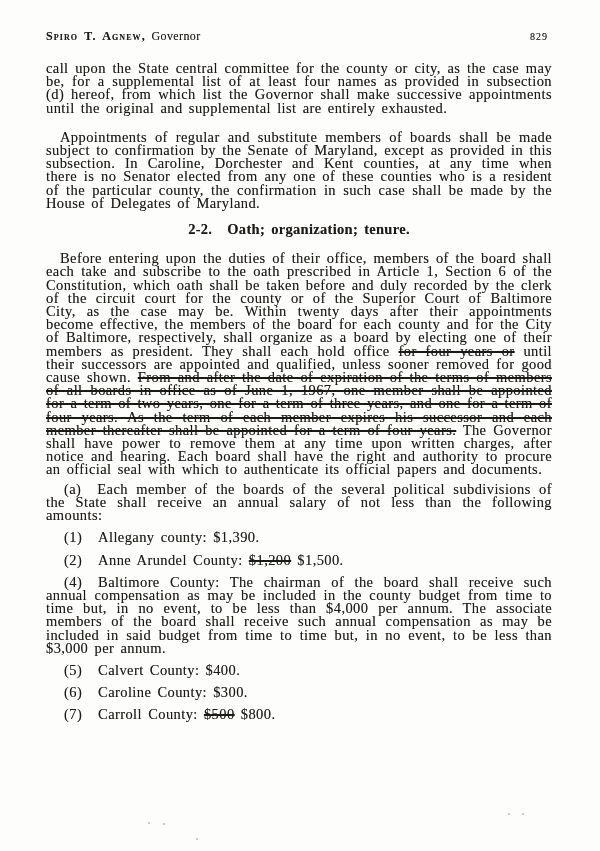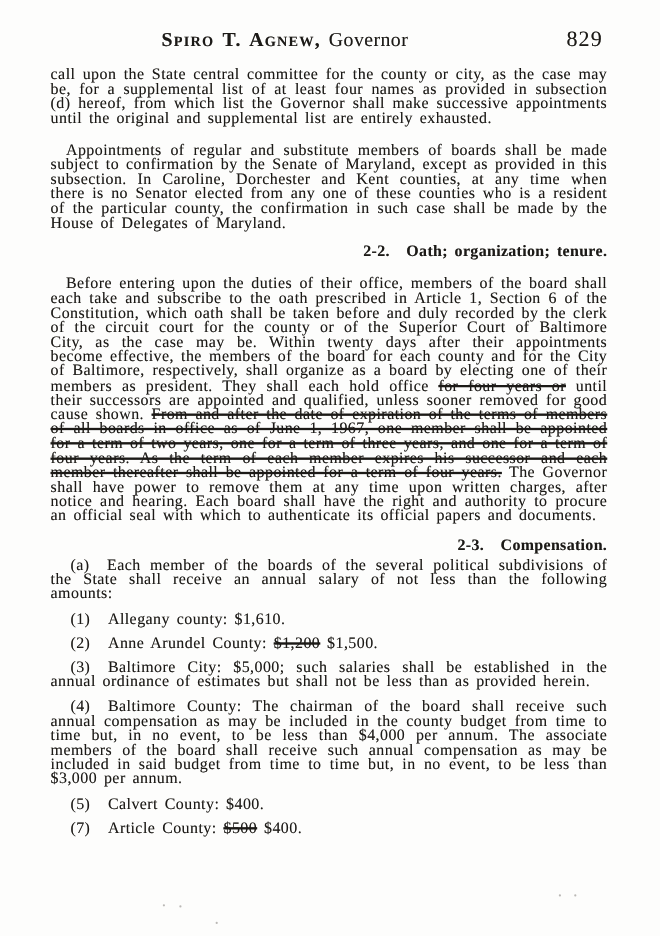--- a/index.html
+++ b/index.html
@@ -15,32 +15,32 @@
     font-size:14.5px;
     line-height:13.2px;
     letter-spacing:0.4px;
     word-spacing:2.2px;
     text-shadow:0 0 0.5px rgba(28,26,23,0.45);
     overflow:hidden;
   }
   .running-head { position:relative; height:15px; margin-bottom:17px; }
   .running-title {
     position:absolute; left:0; right:80px; top:0;
-    text-align:center; white-space:nowrap;
-    font-size:18px;
+    text-align:left; white-space:nowrap;
+    font-size:12px;
   }
   .rh-name { font-variant:small-caps; letter-spacing:1.1px; font-weight:600; }
   .rh-role { letter-spacing:0.4px; }
-  .page-number { position:absolute; right:4px; top:0; font-size:20px; letter-spacing:1px;text-align:center; }
+  .page-number { position:absolute; right:4px; top:0; font-size:10px; letter-spacing:1px;text-align:center; }
   p { margin:0; }
   .body { margin:16px 0 6px; text-indent:14px; text-align:justify; }
   .no-indent { text-indent:0; }
   .heading {
     margin:13px 0 5px; font-weight:bold; font-size:14.5px;
-    text-align:right; letter-spacing:0.3px;
+    text-align:center; letter-spacing:0.3px;
   }
   .sec-num { margin-right:15px; }
   .intro { margin:0; text-indent:18px; text-align:justify; }
   .item { margin:9px 0 0; text-indent:18px; text-align:justify; }
   .item-num { margin-right:16px; }
   .strike {
     text-decoration:line-through;
     text-decoration-thickness:2px;
   }
   .speckle {
@@ -59,36 +59,35 @@
   </div>
 
   <p class="body no-indent">call upon the State central committee for the county or city, as the case may be, for a supplemental list of at least four names as provided in subsection (d) hereof, from which list the Governor shall make successive appointments until the original and supplemental list are entirely exhausted.</p>
 
   <p class="body">Appointments of regular and substitute members of boards shall be made subject to confirmation by the Senate of Maryland, except as provided in this subsection. In Caroline, Dorchester and Kent counties, at any time when there is no Senator elected from any one of these counties who is a resident of the particular county, the confirmation in such case shall be made by the House of Delegates of Maryland.</p>
 
   <h2 class="heading"><span class="sec-num">2-2.</span><span>Oath; organization; tenure.</span></h2>
 
   <p class="body"><span>Before entering upon the duties of their office, members of the board shall each take and subscribe to the oath prescribed in Article 1, Section 6 of the Constitution, which oath shall be taken before and duly recorded by the clerk of the circuit court for the county or of the Superior Court of Baltimore City, as the case may be. Within twenty days after their appointments become effective, the members of the board for each county and for the City of Baltimore, respectively, shall organize as a board by electing one of their members as president. They shall each hold office </span><span class="strike">for four years or</span><span> until their successors are appointed and qualified, unless sooner removed for good cause shown. </span><span class="strike">From and after the date of expiration of the terms of members of all boards in office as of June 1, 1967, one member shall be appointed for a term of two years, one for a term of three years, and one for a term of four years. As the term of each member expires his successor and each member thereafter shall be appointed for a term of four years.</span><span> The Governor shall have power to remove them at any time upon written charges, after notice and hearing. Each board shall have the right and authority to procure an official seal with which to authenticate its official papers and documents.</span></p>
 
-  <h2 class="heading"><span class="sec-num">2-3.</span><span>Compensation.</span></h2>
 
   <p class="intro"><span class="item-num">(a)</span><span>Each member of the boards of the several political subdivisions of the State shall receive an annual salary of not less than the following amounts:</span></p>
 
-  <p class="item"><span class="item-num">(1)</span><span>Allegany county: $1,610.</span></p>
+  <p class="item"><span class="item-num">(1)</span><span>Allegany county: $1,390.</span></p>
 
   <p class="item"><span class="item-num">(2)</span><span>Anne Arundel County: </span><span class="strike">$1,200</span><span> $1,500.</span></p>
 
-  <p class="item"><span class="item-num">(3)</span><span>Baltimore City: $5,000; such salaries shall be established in the annual ordinance of estimates but shall not be less than as provided herein.</span></p>
 
   <p class="item"><span class="item-num">(4)</span><span>Baltimore County: The chairman of the board shall receive such annual compensation as may be included in the county budget from time to time but, in no event, to be less than $4,000 per annum. The associate members of the board shall receive such annual compensation as may be included in said budget from time to time but, in no event, to be less than $3,000 per annum.</span></p>
 
   <p class="item"><span class="item-num">(5)</span><span>Calvert County: $400.</span></p>
 
+  <p class="item"><span class="item-num">(6)</span><span>Caroline County: $300.</span></p>
 
-  <p class="item"><span class="item-num">(7)</span><span>Article County: </span><span class="strike">$500</span><span> $400.</span></p>
+  <p class="item"><span class="item-num">(7)</span><span>Carroll County: </span><span class="strike">$500</span><span> $800.</span></p>
 
   <span class="speckle" style="left:508px; top:813px;"></span>
   <span class="speckle" style="left:522px; top:813px;"></span>
   <span class="speckle" style="left:148px; top:822px;"></span>
   <span class="speckle" style="left:163px; top:823px;"></span>
   <span class="speckle" style="left:196px; top:838px;"></span>
 
 </div>
 
 </body></html>

